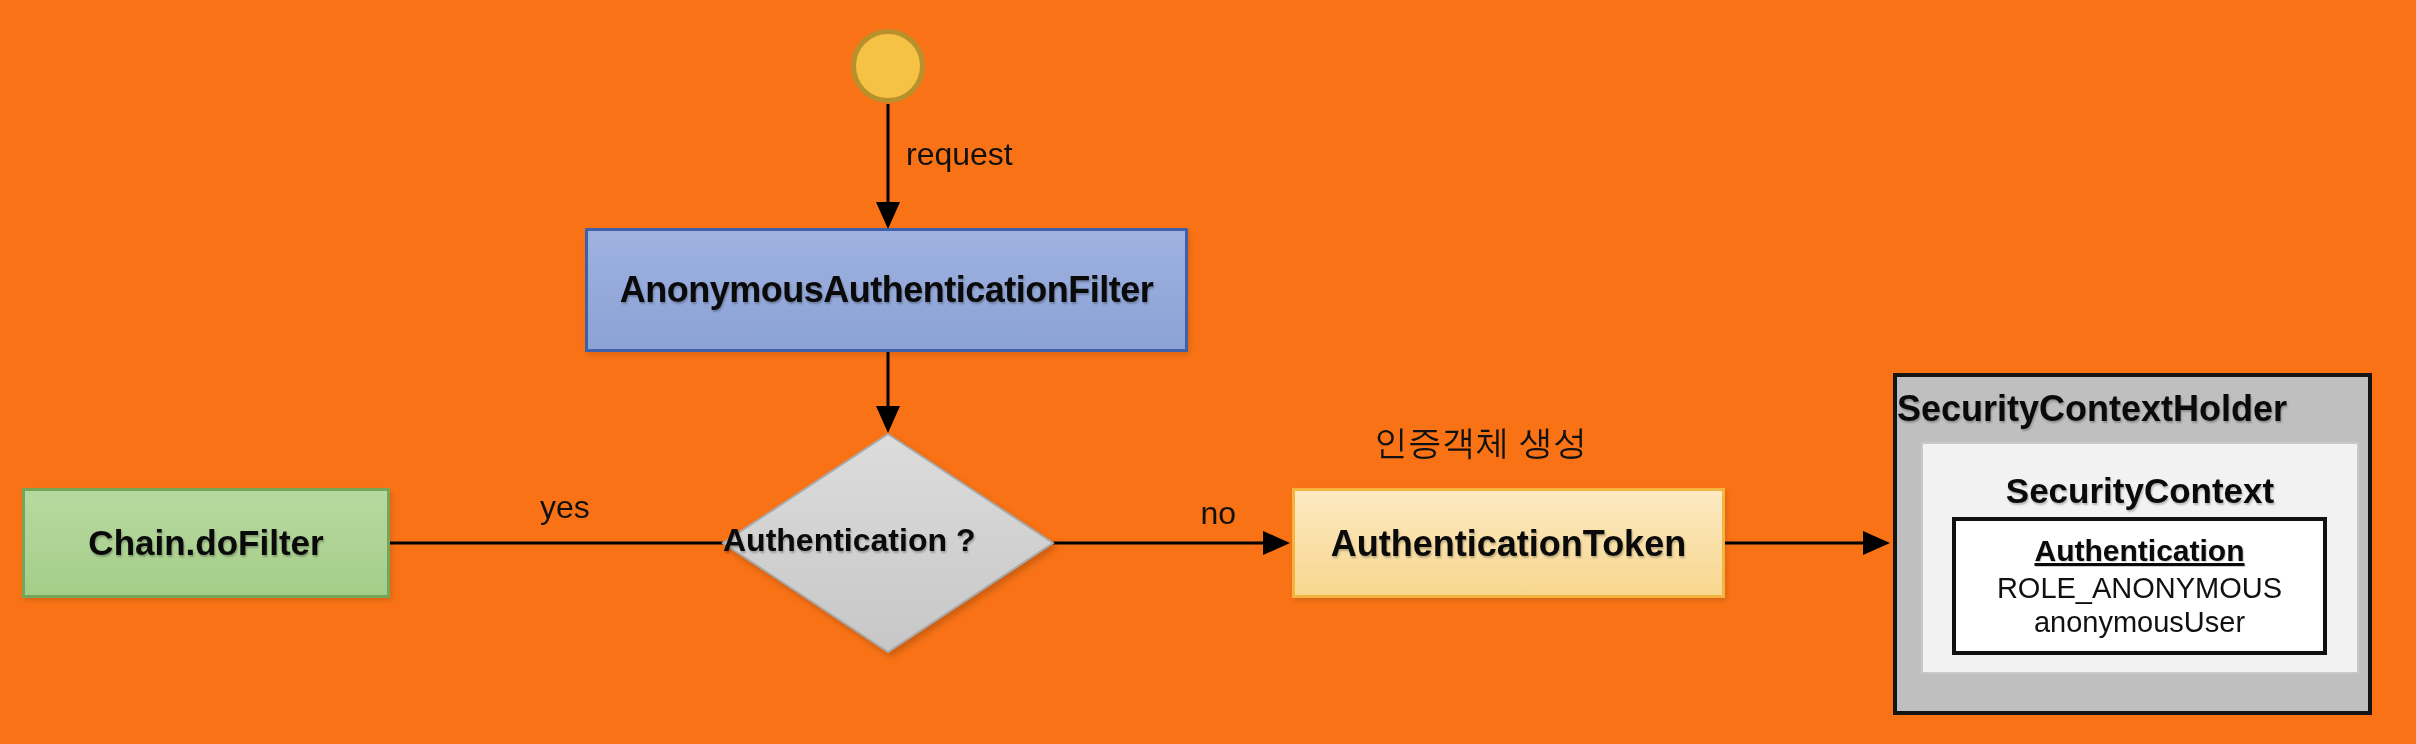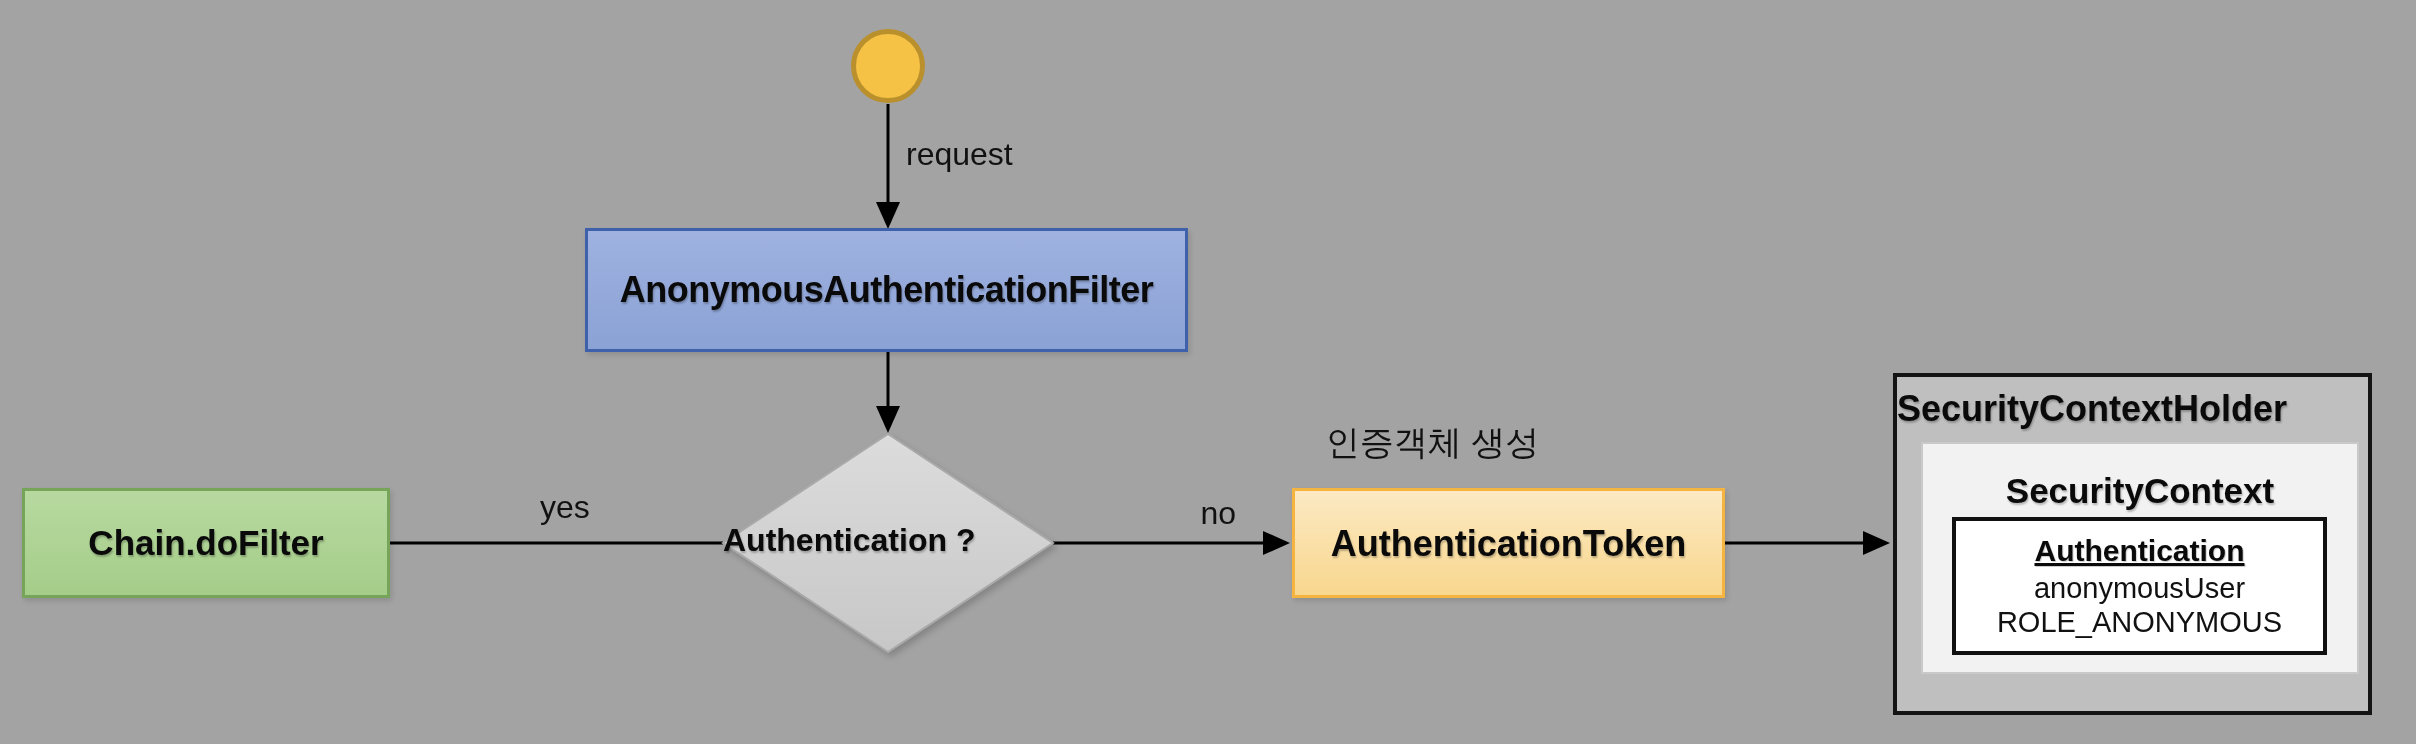--- a/index.html
+++ b/index.html
@@ -4,21 +4,21 @@
 <style>
   html, body { margin: 0; padding: 0; }
   body {
     font-family: "Liberation Sans", "DejaVu Sans", sans-serif;
     background: #E9E9E9;
   }
   .canvas {
     position: relative;
     width: 2416px;
     height: 744px;
-    background: #a3a3a3;
+    background: #f97316;
     overflow: hidden;
   }
   svg.connector-layer {
     position: absolute;
     left: 0; top: 0;
     width: 2416px; height: 744px;
   }
   .node {
     position: absolute;
     box-sizing: border-box;
@@ -80,21 +80,21 @@
     left: 1292px; top: 488px;
     width: 433px; height: 110px;
     background: linear-gradient(#FCE9C3, #F8D78E);
     border: 3px solid #F4B43F;
     box-shadow: 2px 3px 5px rgba(0,0,0,0.12);
   }
   .token-node .node-label { font-size: 36px; line-height: 45px; }
   
   .token-note {
     position: absolute;
-    left: 1216px; top: 420px;
+    left: 1264px; top: 420px;
     width: 433px;
     text-align: center;
     font-size: 34px;
     color: #111;
     white-space: nowrap;
   }
   
   .edge-label {
     position: absolute;
     font-size: 32px;
@@ -234,19 +234,19 @@
   <div class="node token-node">
     <span class="node-label">AuthenticationToken</span>
   </div>
 
   <div class="holder-node">
     <span class="holder-title">SecurityContextHolder</span>
     <div class="context-node">
       <span class="context-title">SecurityContext</span>
       <div class="auth-node">
         <span class="auth-title">Authentication</span>
+        <span class="auth-line">ROLE_ANONYMOUS</span>
         <span class="auth-line">anonymousUser</span>
-        <span class="auth-line">ROLE_ANONYMOUS</span>
       </div>
     </div>
   </div>
 
 </div>
 
 </body></html>

